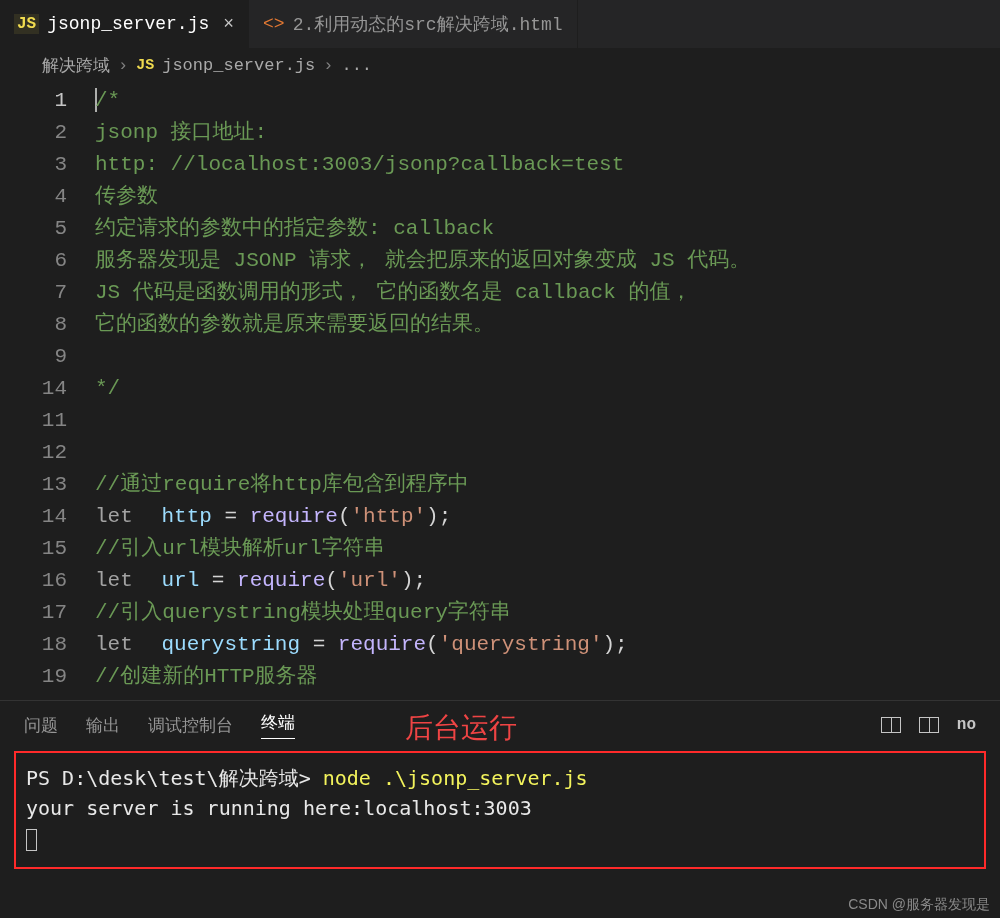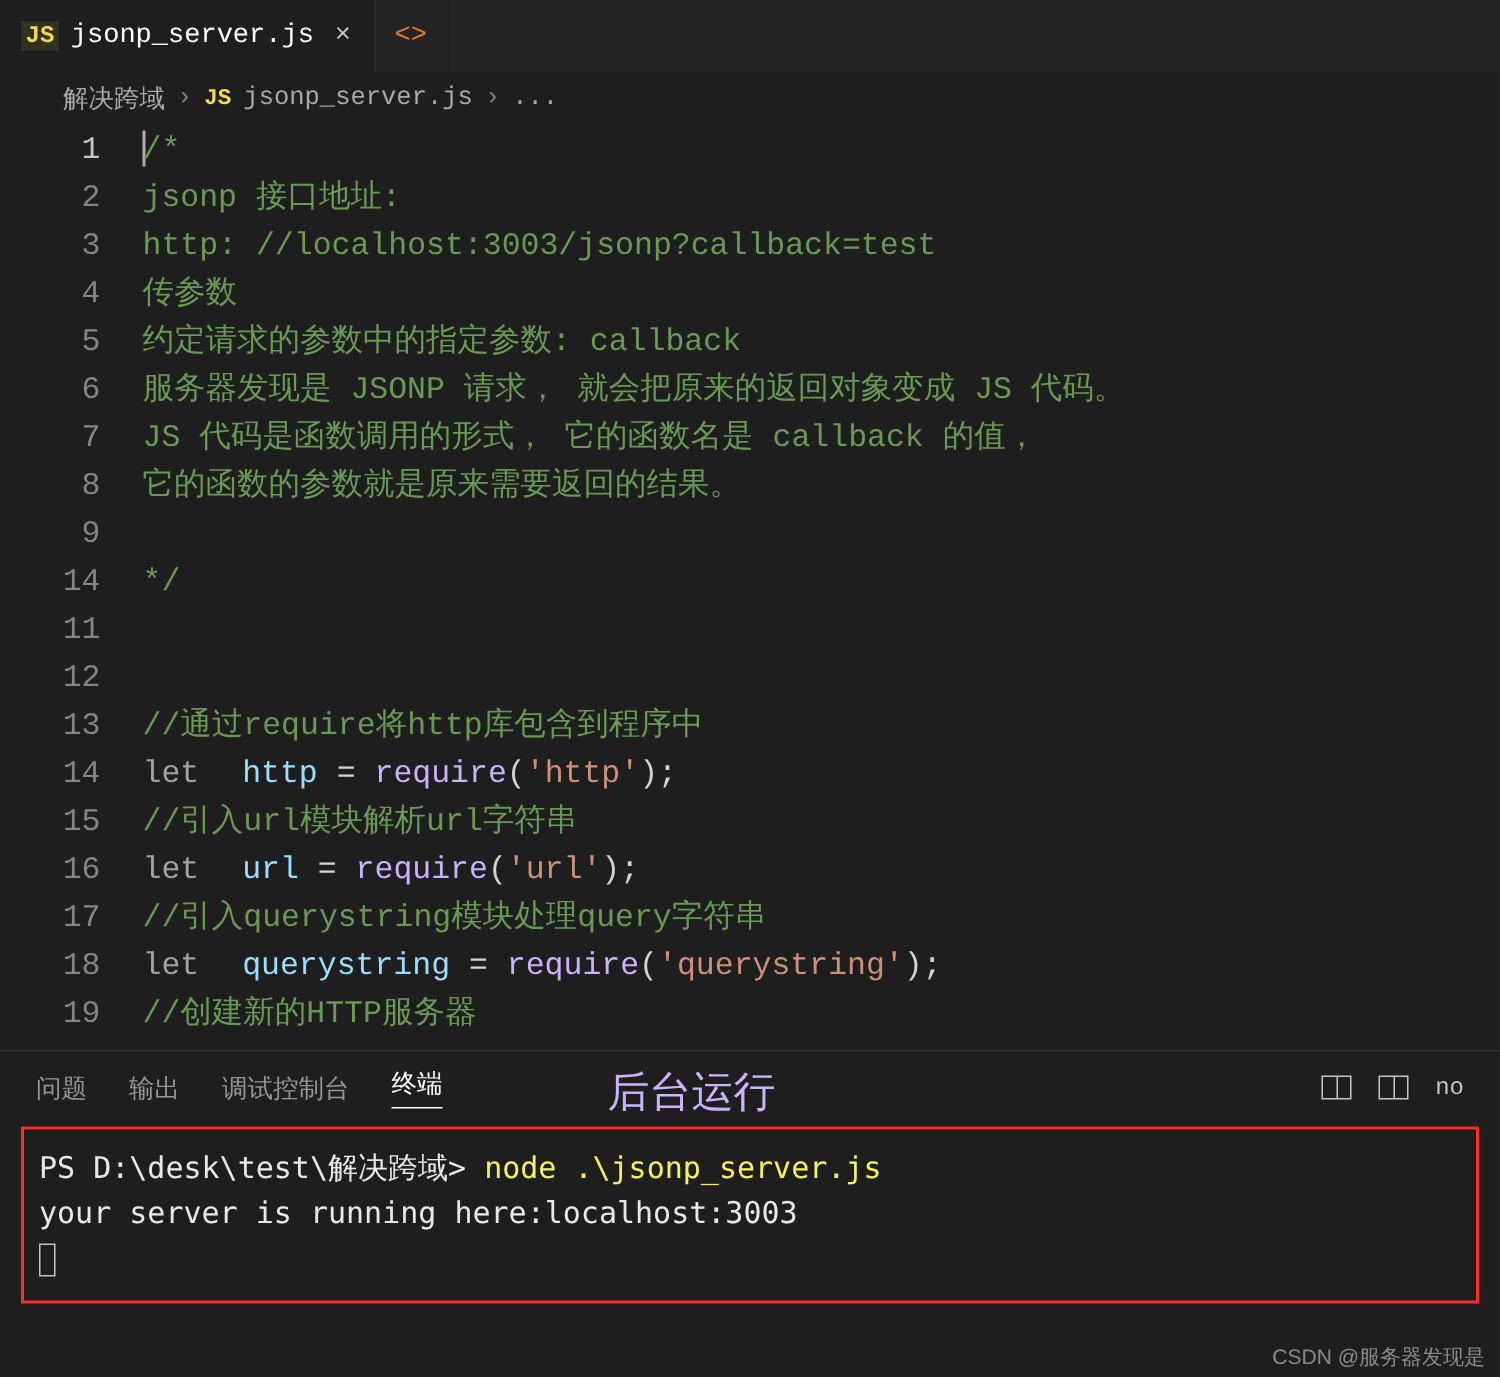--- a/index.html
+++ b/index.html
@@ -93,25 +93,26 @@
 .panel-tab.active {
   color: #ffffff;
   border-bottom: 1px solid #fff;
   padding-bottom: 4px;
 }
 .panel-tabs .spacer { flex: 1; }
 .panel-right {
   display: flex; align-items: center; gap: 18px;
   color: #c5c5c5;
   font-size: 16px;
+  font-weight: bold;
 }
 .annotation {
   position: absolute;
   top: 8px; left: 405px;
-  color: #c4b5fd;
+  color: #ef4444;
   font-size: 28px;
   font-family: "Microsoft YaHei", sans-serif;
 }
 .terminal-box {
   margin: 8px 14px 0 14px;
   border: 2px solid #ff2a2a;
   padding: 10px 10px 14px;
   font-size: 20px;
   line-height: 30px;
   font-family: Consolas, monospace;
@@ -147,20 +148,21 @@
 <body>
 
 <div class="tabs">
   <div class="tab active">
     <span class="js-icon"></span>
     <span>jsonp_server.js</span>
     <span class="close">×</span>
   </div>
   <div class="tab">
     <span class="html-icon">&lt;&gt;</span>
+    <span>2.利用动态的src解决跨域.html</span>
   </div>
 </div>
 
 <div class="breadcrumb">
   <span>解决跨域</span>
   <span class="sep">›</span>
   <span class="js-icon"></span>
   <span>jsonp_server.js</span>
   <span class="sep">›</span>
   <span>...</span>

